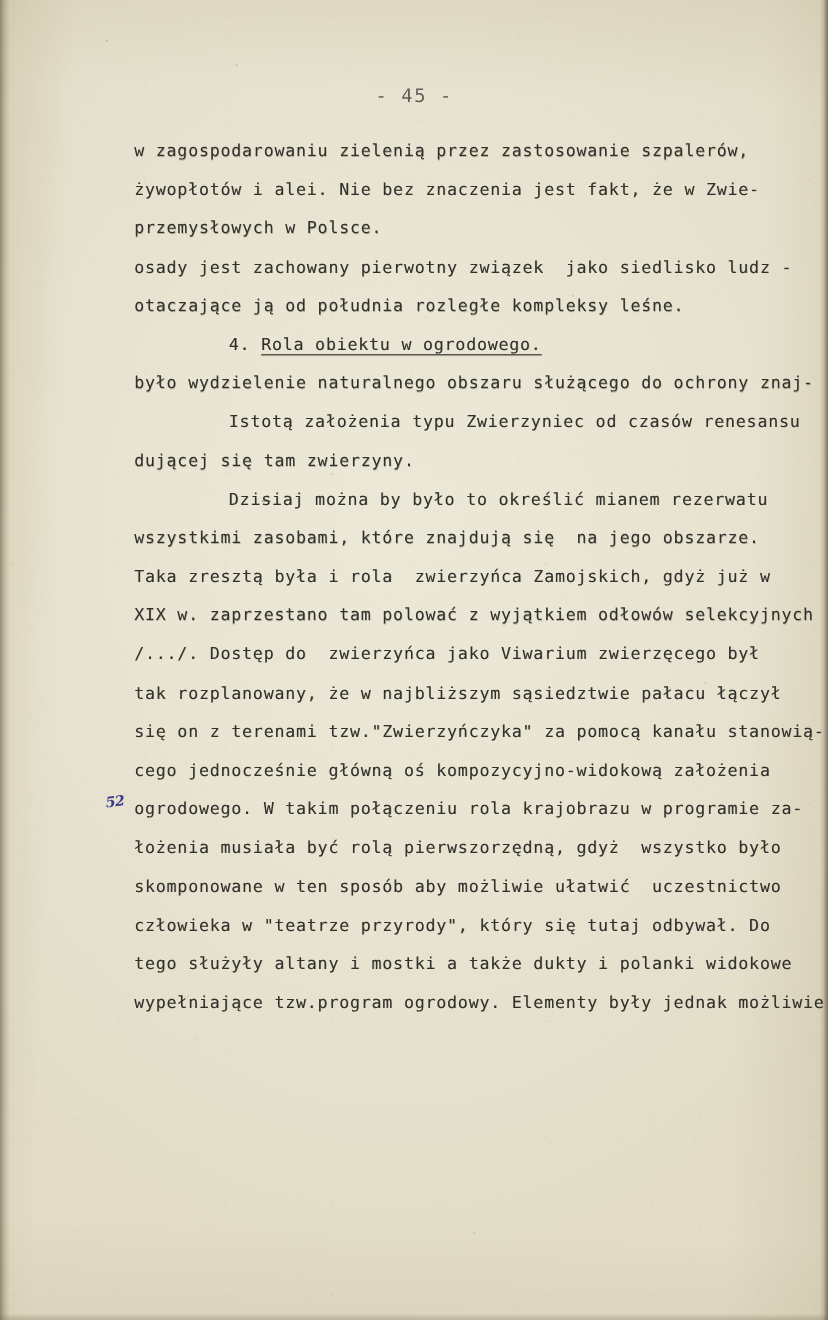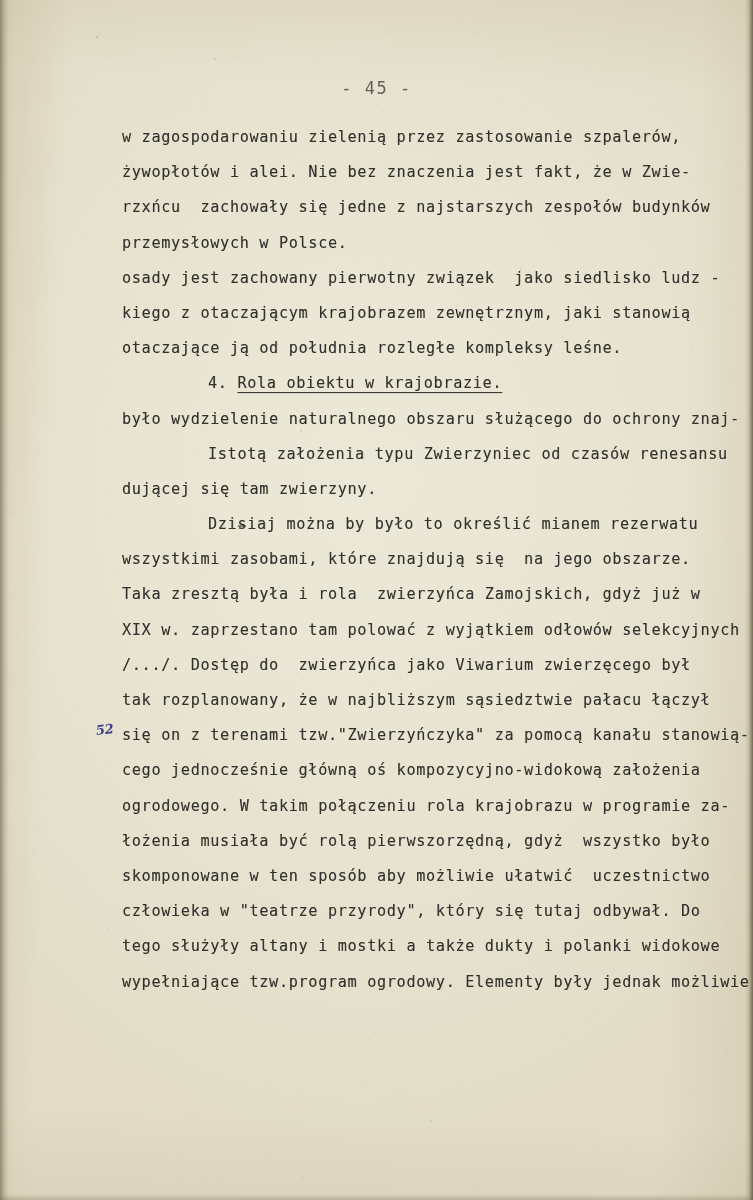--- a/index.html
+++ b/index.html
@@ -181,28 +181,26 @@
   <div class="speck" style="left:430px; top:1120px;width:2px; height:2px; opacity:.5;"></div>
 
   <div class="content">
 
     <div class="folio">- 45 -</div>
 
     <div class="body-block">
 
       <div class="ln">w zagospodarowaniu zielenią przez zastosowanie szpalerów,</div>
       <div class="ln">żywopłotów i alei. Nie bez znaczenia jest fakt, że w Zwie-</div>
-      <div class="ln">rzxńcu  zachowały się jedne z najstarszych zespołów budynków</div>
       <div class="ln">przemysłowych w Polsce.</div>
 
       <div class="ln">osady jest zachowany pierwotny związek  jako siedlisko ludz -</div>
-      <div class="ln">kiego z otaczającym krajobrazem zewnętrznym, jaki stanowią</div>
       <div class="ln">otaczające ją od południa rozległe kompleksy leśne.</div>
 
-      <div class="ln indent"><span>4. </span><span class="head-underline">Rola obiektu w krajobrazie.</span></div>
+      <div class="ln indent"><span>4. </span><span class="head-underline">Rola obiektu w ogrodowego.</span></div>
 
       <div class="ln">było wydzielenie naturalnego obszaru służącego do ochrony znaj-</div>
       <div class="ln indent">Istotą założenia typu Zwierzyniec od czasów renesansu</div>
       <div class="ln">dującej się tam zwierzyny.</div>
 
       <div class="ln indent"><span>Dzi</span><span class="overstrike">s</span><span>iaj można by było to określić mianem rezerwatu</span></div>
 
       <div class="ln">wszystkimi zasobami, które znajdują się  na jego obszarze.</div>
       <div class="ln">Taka zresztą była i rola  zwierzyńca Zamojskich, gdyż już w</div>
       <div class="ln">XIX w. zaprzestano tam polować z wyjątkiem odłowów selekcyjnych</div>

